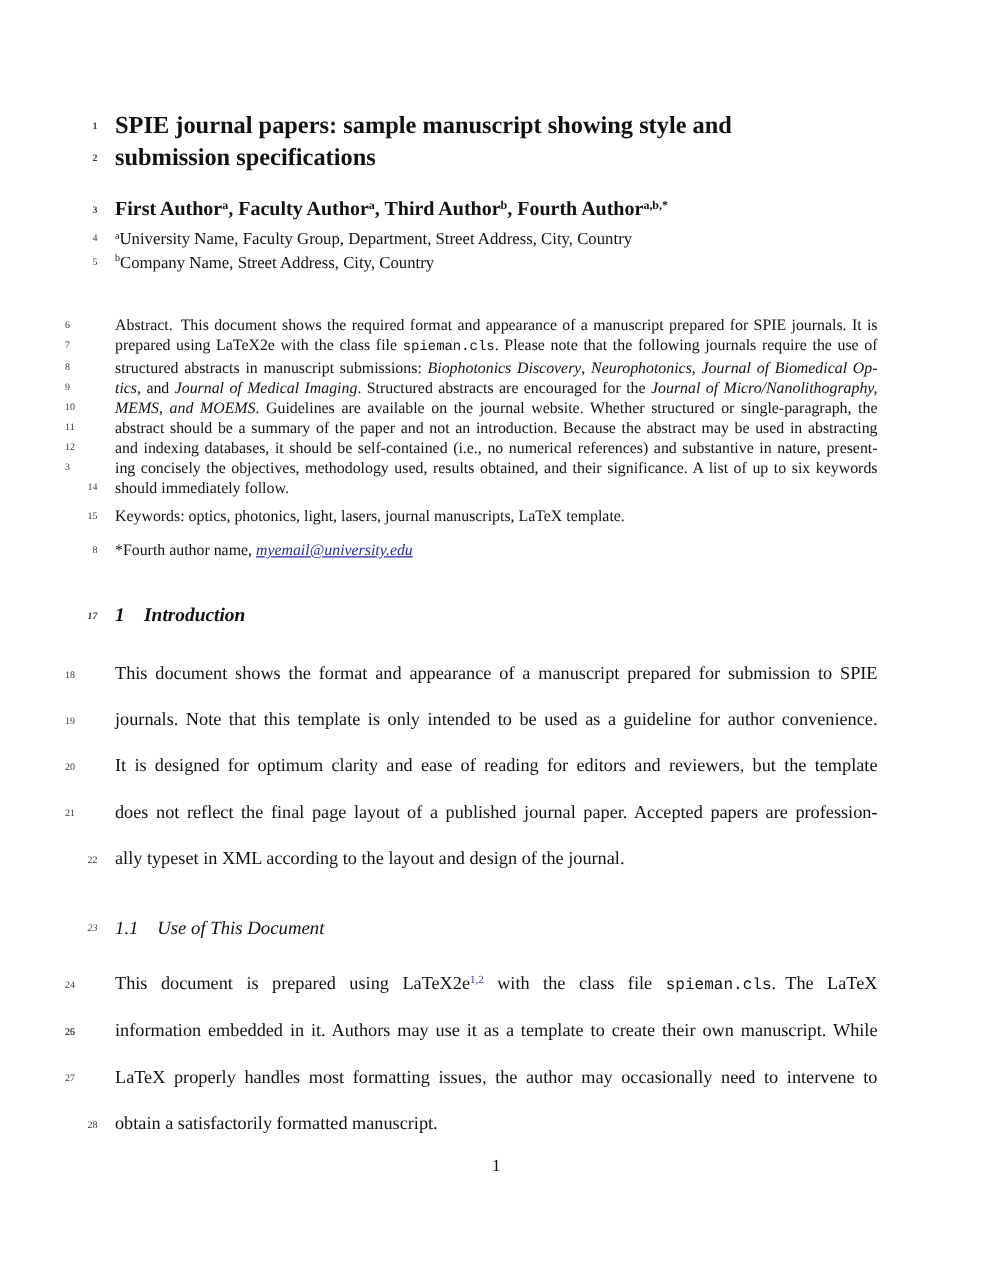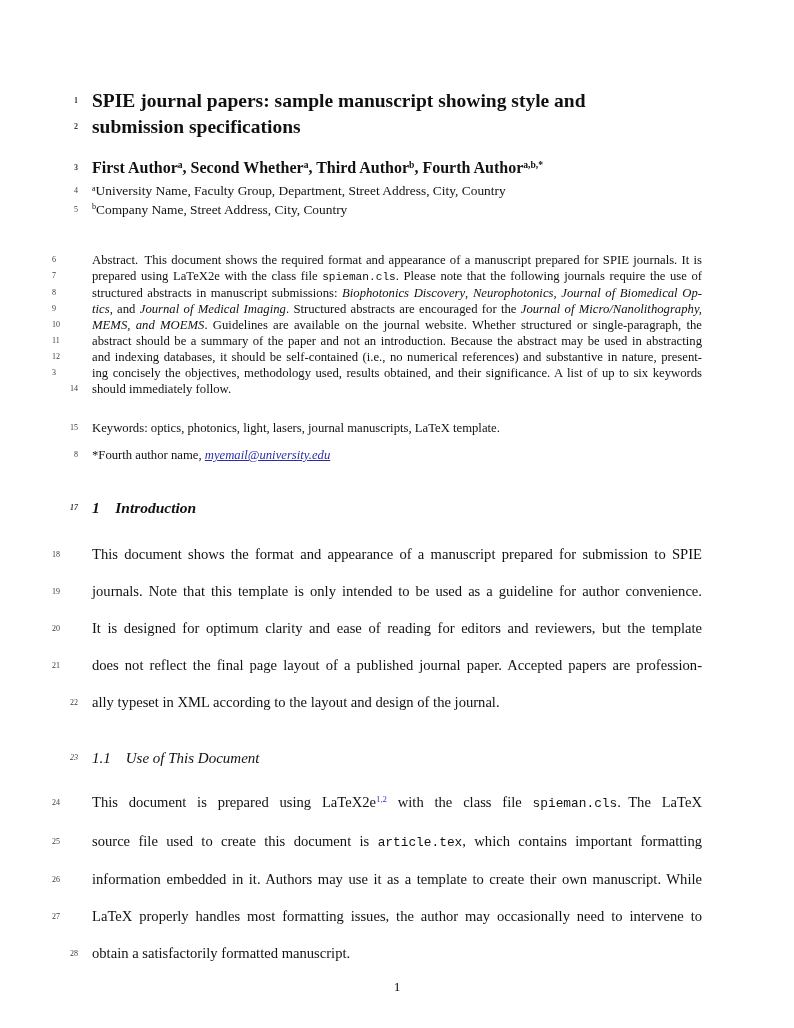--- a/index.html
+++ b/index.html
@@ -41,21 +41,21 @@
     line-height: inherit;
     letter-spacing: 0;
   }
   .line-title   { font-size: 19.5px; line-height: 26px; font-weight: bold; }
   .block-authors { margin-top: 18px; }
   .line-authors { font-size: 16px; line-height: 20px; font-weight: bold; }
   .block-affil  { margin-top: 3px; }
   .line-affil   { font-size: 13.4px; line-height: 16.5px; }
   .block-abstract { margin-top: 32px; }
   .line-abs     { font-size: 12.7px; line-height: 16px; }
-  .block-keywords { margin-top: 23px; }
+  .block-keywords { margin-top: 7px; }
   .block-foot   { margin-top: 11px; }
   .block-h1     { margin-top: 35px; font-style: italic; }
   .line-h1      { font-size: 15.5px; line-height: 20px; font-weight: bold; }
   .block-para1  { margin-top: 18px; }
   .line-body    { font-size: 14.6px; line-height: 37px; }
   .block-sub    { margin-top: 27px; }
   .line-sub     { font-size: 15px; line-height: 20px; font-style: italic; }
   .block-para2  { margin-top: 16px; }
   .block-pageno { margin-top: 6px; }
   .line-pageno  { font-size: 13.5px; line-height: 18px; text-align: center; }
@@ -81,21 +81,21 @@
       </div>
       <div class="line line-title">
         <span class="lineno">2</span>
         <span>submission specifications</span>
       </div>
     </div>
 
     <div class="block-authors">
       <div class="line line-authors">
         <span class="lineno">3</span>
-        <span><span>First Author</span><span class="sup">a</span><span>, Second Whether</span><span class="sup">a</span><span>, Third Author</span><span class="sup">b</span><span>, Fourth Author</span><span class="sup">a,b,*</span></span>
+        <span><span>First Author</span><span class="sup">a</span><span>, Faculty Author</span><span class="sup">a</span><span>, Third Author</span><span class="sup">b</span><span>, Fourth Author</span><span class="sup">a,b,*</span></span>
       </div>
     </div>
 
     <div class="block-affil">
       <div class="line line-affil">
         <span class="lineno">4</span>
         <span><span class="sup">a</span><span>University Name, Faculty Group, Department, Street Address, City, Country</span></span>
       </div>
       <div class="line line-affil">
         <span class="lineno">5</span>
@@ -193,21 +193,20 @@
       </div>
     </div>
 
     <div class="block-para2">
       <div class="line line-body jus">
         <span class="lineno">24</span>
         <span><span>This document is prepared using LaTeX2e</span><span class="suplink">1,2</span><span> with the class file </span><span class="mono">spieman.cls</span><span>. The LaTeX</span></span>
       </div>
       <div class="line line-body jus">
         <span class="lineno">25</span>
-        <span><span>source file used to create this document is </span><span class="mono">article.tex</span><span>, which contains important formatting</span></span>
       </div>
       <div class="line line-body jus">
         <span class="lineno">26</span>
         <span>information embedded in it. Authors may use it as a template to create their own manuscript. While</span>
       </div>
       <div class="line line-body jus">
         <span class="lineno">27</span>
         <span>LaTeX properly handles most formatting issues, the author may occasionally need to intervene to</span>
       </div>
       <div class="line line-body">

